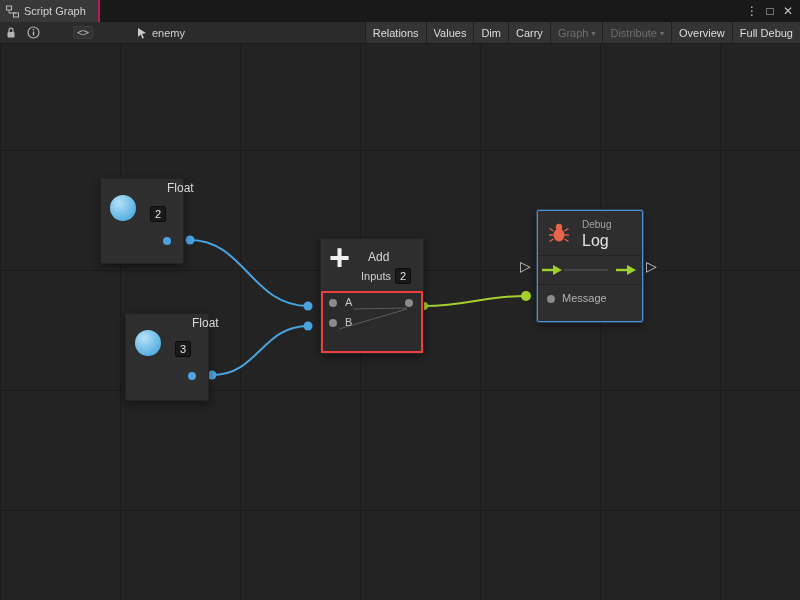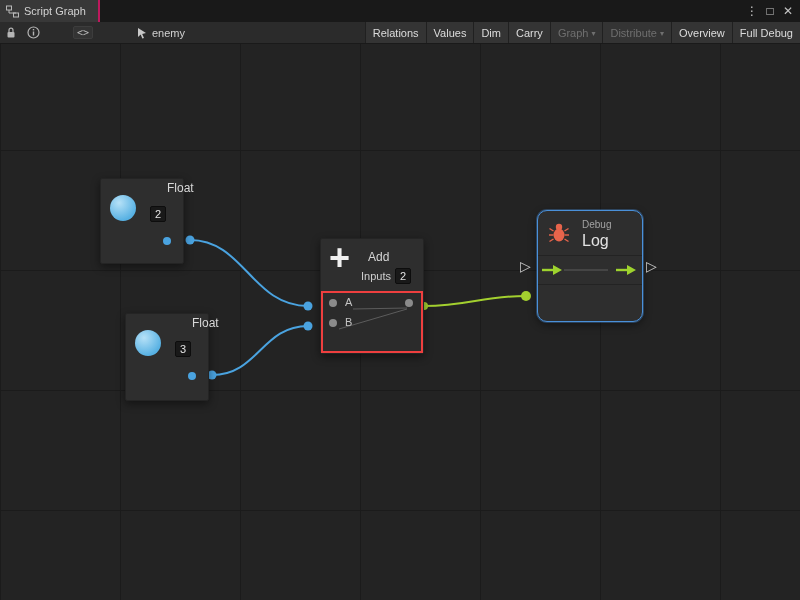--- a/index.html
+++ b/index.html
@@ -207,21 +207,21 @@
         <span class="plabel">A</span>
         <span class="port gray out"></span>
       </div>
       <div class="row">
         <span class="port gray in"></span>
         <span class="plabel">B</span>
       </div>
     </div>
   </div>
 
-  <div class="node debug-node" style="left:537px; top:166px;border-radius:10px;">
+  <div class="node debug-node" style="left:537px; top:166px;">
     <div class="debug-header">
       <span class="bug-icon">
         <svg width="22" height="22" viewBox="0 0 22 22">
           <ellipse cx="11" cy="13" rx="5.5" ry="6.5" fill="#e8644b"></ellipse>
           <circle cx="11" cy="5" r="3.2" fill="#e8644b"></circle>
           <line x1="5.5" y1="9" x2="1.5" y2="6.5" stroke="#e8644b" stroke-width="1.4"></line>
           <line x1="5.5" y1="13" x2="1" y2="13" stroke="#e8644b" stroke-width="1.4"></line>
           <line x1="5.5" y1="17" x2="1.5" y2="19.5" stroke="#e8644b" stroke-width="1.4"></line>
           <line x1="16.5" y1="9" x2="20.5" y2="6.5" stroke="#e8644b" stroke-width="1.4"></line>
           <line x1="16.5" y1="13" x2="21" y2="13" stroke="#e8644b" stroke-width="1.4"></line>
@@ -237,18 +237,22 @@
         <g>
           <line x1="4" y1="14" x2="15" y2="14" stroke="#9ed32e" stroke-width="2.4"></line>
           <path d="M15 9 L24 14 L15 19 Z" fill="#9ed32e"></path>
         </g>
         <g>
           <line x1="78" y1="14" x2="89" y2="14" stroke="#9ed32e" stroke-width="2.4"></line>
           <path d="M89 9 L98 14 L89 19 Z" fill="#9ed32e"></path>
         </g>
       </svg>
     </div>
+    <div class="message-row">
+      <span class="port gray"></span>
+      <span class="mlabel">Message</span>
+    </div>
   </div>
 
   <span class="flow-stub" style="left:520px; top:214px;">▷</span>
   <span class="flow-stub" style="left:646px; top:214px;">▷</span>
 
 </div>
 
 </body></html>

